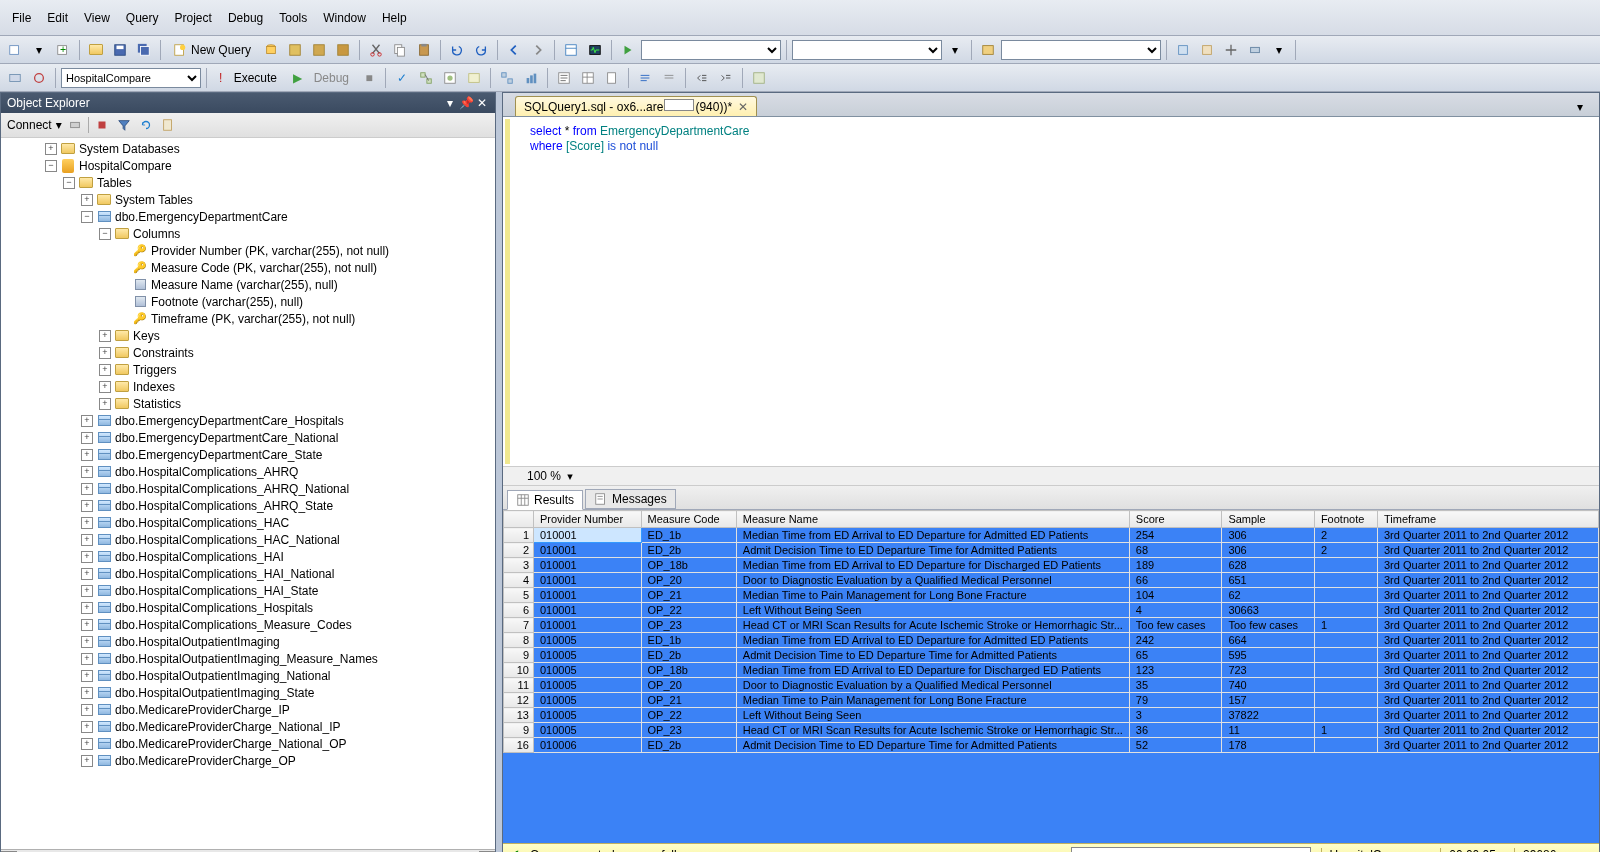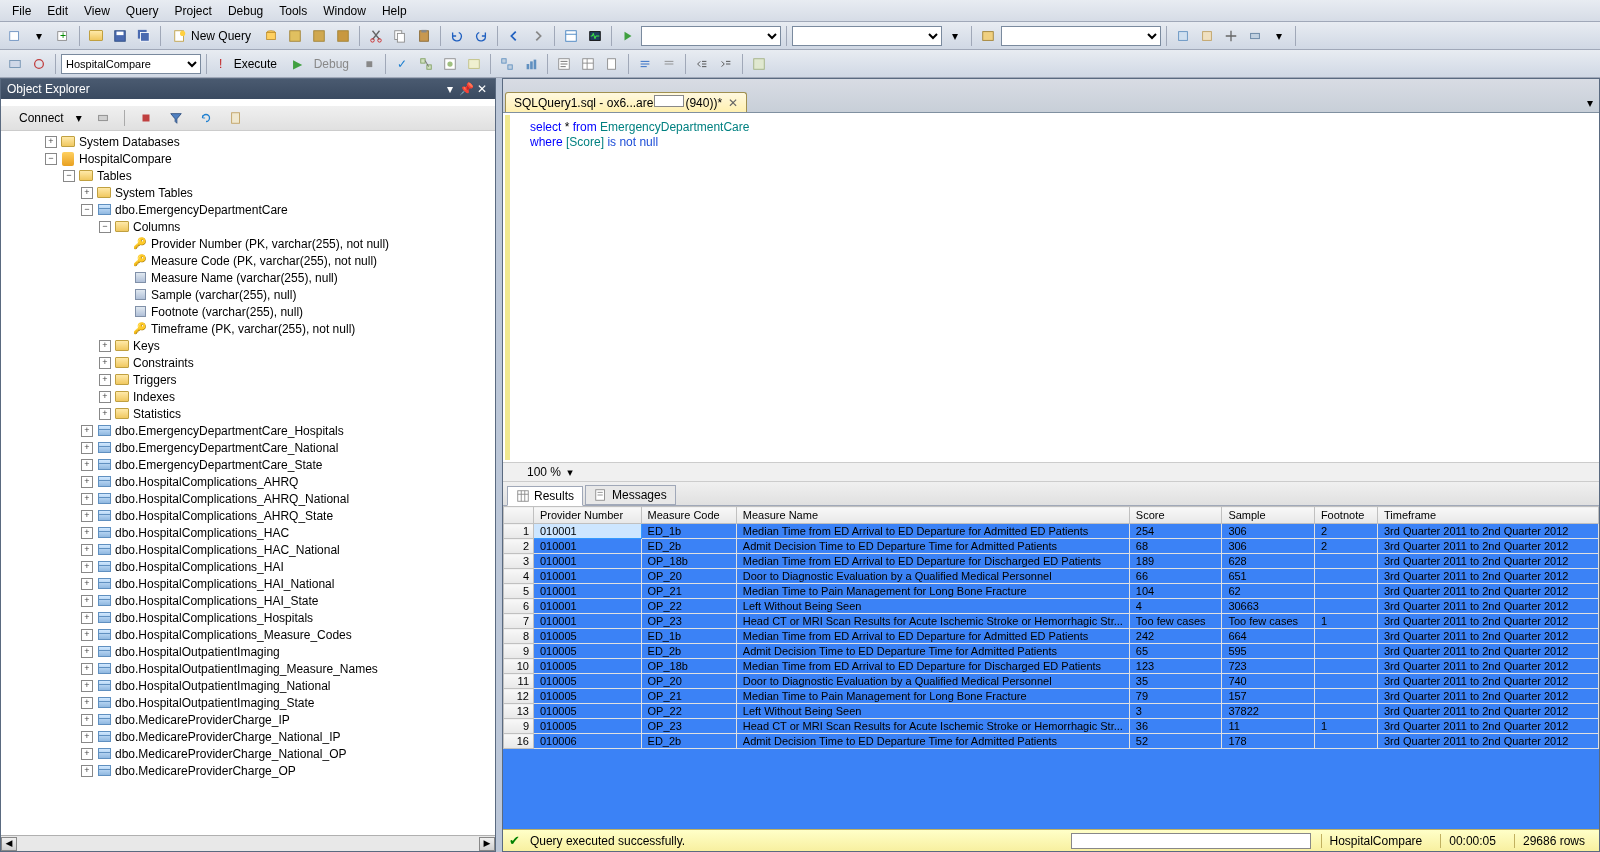--- a/index.html
+++ b/index.html
@@ -1,50 +1,50 @@
 <!DOCTYPE html>
 <html><head>
 <meta charset="utf-8">
 <style>
 * { margin: 0; padding: 0; box-sizing: border-box; font-family: 'Segoe UI', Tahoma, sans-serif; font-size: 12px; }
 body { background: #bcc7d8; width: 1600px; height: 852px; overflow: hidden; }
 
-.menubar { background: linear-gradient(#e8ecf2, #d6dce6); height: 22px; display: flex; align-items: center; padding: 0 4px; border-bottom: 1px solid #a0a8b8; }
+.menubar { background: linear-gradient(#e8ecf2, #d6dce6); height: 36px; display: flex; align-items: center; padding: 0 4px; border-bottom: 1px solid #a0a8b8; }
 .menubar span { padding: 2px 8px; cursor: default; }
 
 .toolbar { background: linear-gradient(#e8ecf2, #d0d8e4); height: 28px; display: flex; align-items: center; padding: 2px 4px; gap: 2px; border-bottom: 1px solid #a0a8b8; }
 .toolbar .btn { width: 22px; height: 22px; display: flex; align-items: center; justify-content: center; border: 1px solid transparent; cursor: default; }
 .toolbar .sep { width: 1px; height: 20px; background: #a0a8b8; margin: 0 3px; }
 .toolbar .txtbtn { padding: 2px 6px; display: flex; align-items: center; gap: 4px; border: 1px solid transparent; }
 .toolbar .combo { height: 20px; font-size: 11px; background: white; border: 1px solid #7a8a9e; min-width: 140px; }
 
 .main { display: flex; height: calc(852px - 22px - 28px - 28px); }
 .panel-oe { width: 496px; background: white; border: 1px solid #5a6a80; display: flex; flex-direction: column; }
 .panel-header { background: linear-gradient(#4a5a70, #3a4a60); color: white; font-size: 11px; padding: 3px 6px; display: flex; justify-content: space-between; align-items: center; }
 .panel-header .ctrls { display: flex; gap: 2px; }
 .panel-header .ctrls span { width: 14px; text-align: center; cursor: default; }
-.connect-bar { background: linear-gradient(#f0f0f0, #e0e0e0); padding: 3px 18px; display: flex; align-items: center; gap: 12px; border-bottom: 1px solid #ccc; margin-top: 7px; }
+.connect-bar { background: linear-gradient(#f0f0f0, #e0e0e0); padding: 3px 6px; display: flex; align-items: center; gap: 4px; border-bottom: 1px solid #ccc; }
 .connect-bar .ci { width: 18px; height: 18px; display: flex; align-items: center; justify-content: center; }
 
 .tree { flex: 1; overflow: auto; padding: 2px 0; background: white; }
 .tree-node { display: flex; align-items: center; padding: 1px 0; white-space: nowrap; cursor: default; height: 17px; }
 .tree-toggle { width: 12px; height: 12px; border: 1px solid #888; background: white; display: flex; align-items: center; justify-content: center; font-size: 9px; margin-right: 3px; line-height: 1; color: #444; }
 .tree-spacer { display: inline-block; }
 .tree-icon { width: 16px; height: 14px; margin-right: 3px; display: inline-flex; align-items: center; justify-content: center; }
 .folder-icon { background: linear-gradient(#ffe9a8, #f0c860); border: 1px solid #c0a040; border-radius: 1px; width: 14px; height: 11px; }
 .db-icon { background: linear-gradient(#ffd060, #e8a020); border-radius: 2px; width: 12px; height: 14px; }
 .table-icon { background: linear-gradient(#d0e8ff, #90b8e0); border: 1px solid #6090c0; width: 13px; height: 11px; position: relative; }
 .table-icon::before { content: ''; position: absolute; top: 3px; left: 0; right: 0; height: 1px; background: #6090c0; }
 .key-icon { color: #d4a020; font-size: 11px; }
 .col-icon { background: linear-gradient(#e0e8f0, #b0c0d8); border: 1px solid #8090a8; width: 11px; height: 11px; }
 
 .splitter { width: 6px; background: #bcc7d8; cursor: ew-resize; }
 
 .editor-area { flex: 1; display: flex; flex-direction: column; background: white; border: 1px solid #5a6a80; }
-.tab-strip { background: linear-gradient(#d8dce4, #c8cfd8); height: 34px; display: flex; align-items: flex-end; padding: 0 2px; border-bottom: 1px solid #8090a0; }
+.tab-strip { background: linear-gradient(#d8dce4, #c8cfd8); height: 24px; display: flex; align-items: flex-end; padding: 0 12px; border-bottom: 1px solid #8090a0; }
 .tab { background: linear-gradient(#fff9e0, #fff0b0); border: 1px solid #a09050; border-bottom: none; padding: 2px 8px; font-size: 11px; display: flex; align-items: center; gap: 6px; border-radius: 3px 3px 0 0; }
 .tab .close { color: #666; }
 
 .sql-editor { flex: 0 0 345px; background: white; padding: 4px 4px 4px 20px; font-family: Consolas, monospace; font-size: 13px; border-left: 5px solid #f0e890; margin: 2px; overflow: auto; white-space: pre; }
 .kw { color: #0000ff; }
 .ident { color: #008080; }
 .brack { color: #008080; }
 .gray { color: #1d4ed8; }
 
 .zoom-bar { background: #f0f0f0; padding: 2px 24px; border-top: 1px solid #ccc; border-bottom: 1px solid #ccc; font-size: 11px; }
@@ -469,28 +469,20 @@
             <div class="col-icon"></div>
           </span>
           <span>Measure Name (varchar(255), null)</span>
         </div>
         <div class="tree-node">
           <span class="tree-spacer" style="width:116px"></span>
           <span style="width:15px"></span>
           <span class="tree-icon">
             <div class="col-icon"></div>
           </span>
-          <span>Sample (varchar(255), null)</span>
-        </div>
-        <div class="tree-node">
-          <span class="tree-spacer" style="width:116px"></span>
-          <span style="width:15px"></span>
-          <span class="tree-icon">
-            <div class="col-icon"></div>
-          </span>
           <span>Footnote (varchar(255), null)</span>
         </div>
         <div class="tree-node">
           <span class="tree-spacer" style="width:116px"></span>
           <span style="width:15px"></span>
           <span class="tree-icon">
             <span class="key-icon">🔑</span>
           </span>
           <span>Timeframe (PK, varchar(255), not null)</span>
         </div>

